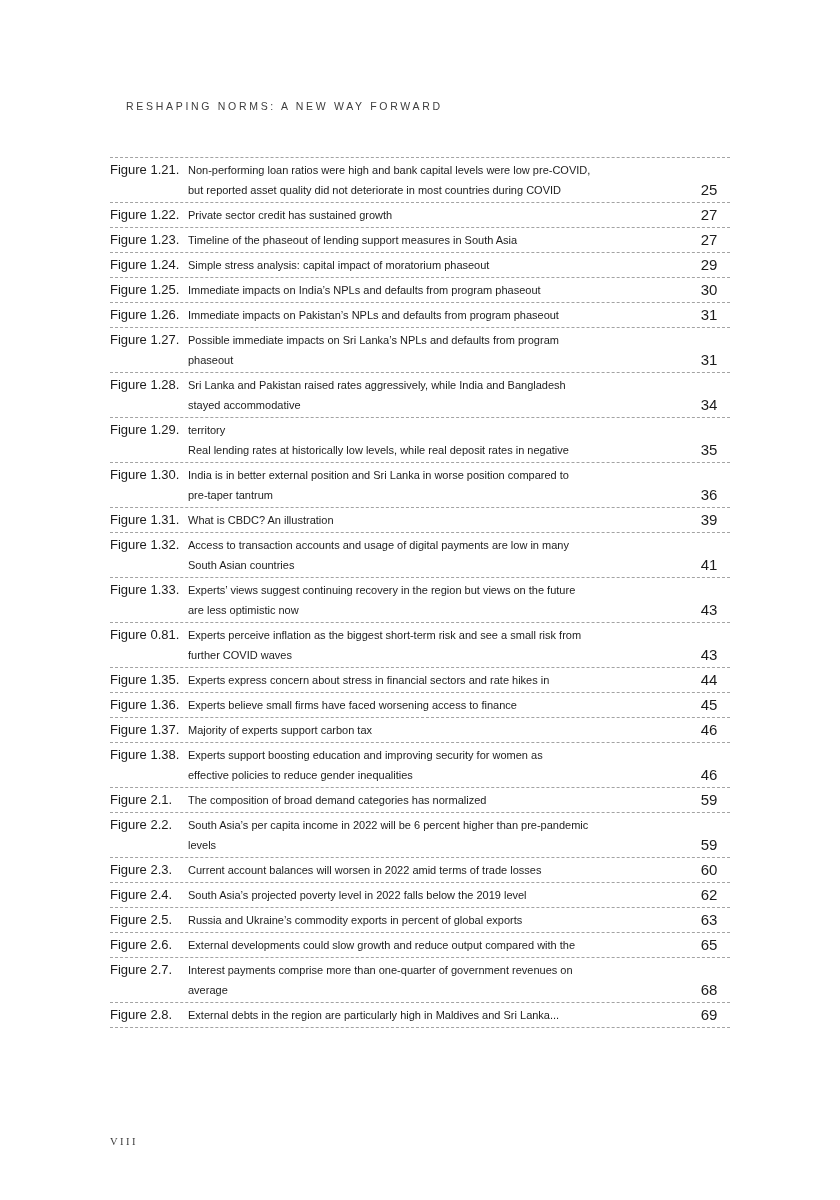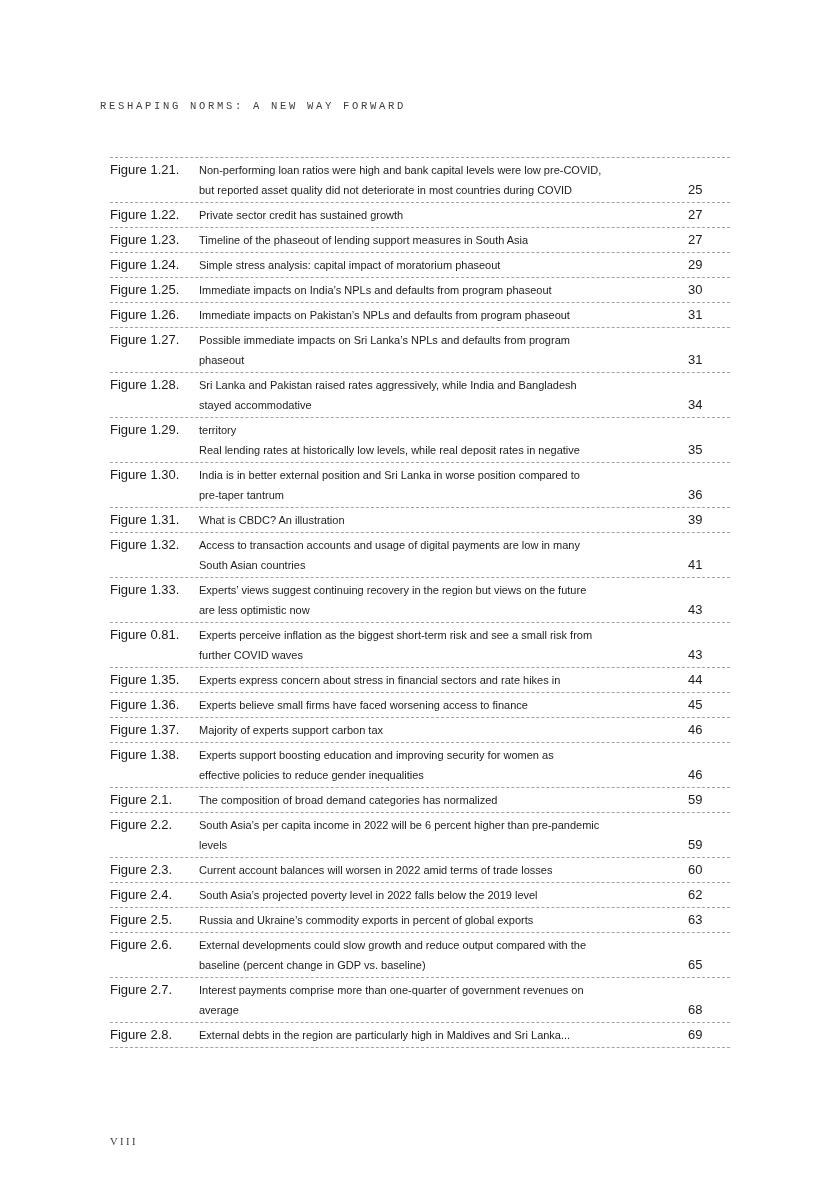--- a/index.html
+++ b/index.html
@@ -11,41 +11,40 @@
     position: relative;
     width: 840px;
     height: 1200px;
     background: #ffffff;
     font-family: "Liberation Sans", sans-serif;
     color: #1c1c1c;
     overflow: hidden;
   }
   .doc-header {
     position: absolute;
-    left: 100px;
+    left: 126px;
     top: 100px;
-    font-family: Liberation Mono, monospace;
+    font-family: Liberation Sans, sans-serif;
     font-size: 10.5px;
     letter-spacing: 2.7px;
     color: #3d3d3d;
     white-space: nowrap;
   }
   .figure-list {
     position: absolute;
     left: 110px;
     top: 157px;
     width: 620px;
   }
   .row {
     display: flex;
     align-items: flex-start;
     border-top: 1px dashed #a3a3a3;
     padding: 2px 0;
     box-sizing: border-box;
-    gap: 11px;
   }
   .row:last-child {
     border-bottom: 1px dashed #a3a3a3;
   }
   .col-label {
     flex: 0 0 78px;
     font-size: 13px;
     line-height: 20px;
     white-space: nowrap;
   }
@@ -53,22 +52,22 @@
     flex: 1 1 auto;
     font-size: 11px;
     line-height: 20px;
     min-width: 0;
   }
   .col-title .title-line {
     white-space: nowrap;
   }
   .col-page {
     flex: 0 0 42px;
-    text-align: left;
-    font-size: 13px;
+    text-align: center;
+    font-size: 15px;
     line-height: 20px;
     align-self: flex-end;
   }
   .doc-footer {
     position: absolute;
     left: 110px;
     top: 1120px;
     font-family: "Liberation Serif", serif;
     font-size: 10.5px;
     letter-spacing: 2.5px;
@@ -275,21 +274,20 @@
     <div class="col-title">
           <div class="title-line">Russia and Ukraine’s commodity exports in percent of global exports</div>
         </div>
     <div class="col-page">63</div>
   </div>
 
   <div class="row">
     <div class="col-label">Figure 2.6.</div>
     <div class="col-title">
           <div class="title-line">External developments could slow growth and reduce output compared with the</div>
-          <div class="title-line">baseline (percent change in GDP vs. baseline)</div>
         </div>
     <div class="col-page">65</div>
   </div>
 
   <div class="row">
     <div class="col-label">Figure 2.7.</div>
     <div class="col-title">
           <div class="title-line">Interest payments comprise more than one-quarter of government revenues on</div>
           <div class="title-line">average</div>
         </div>

